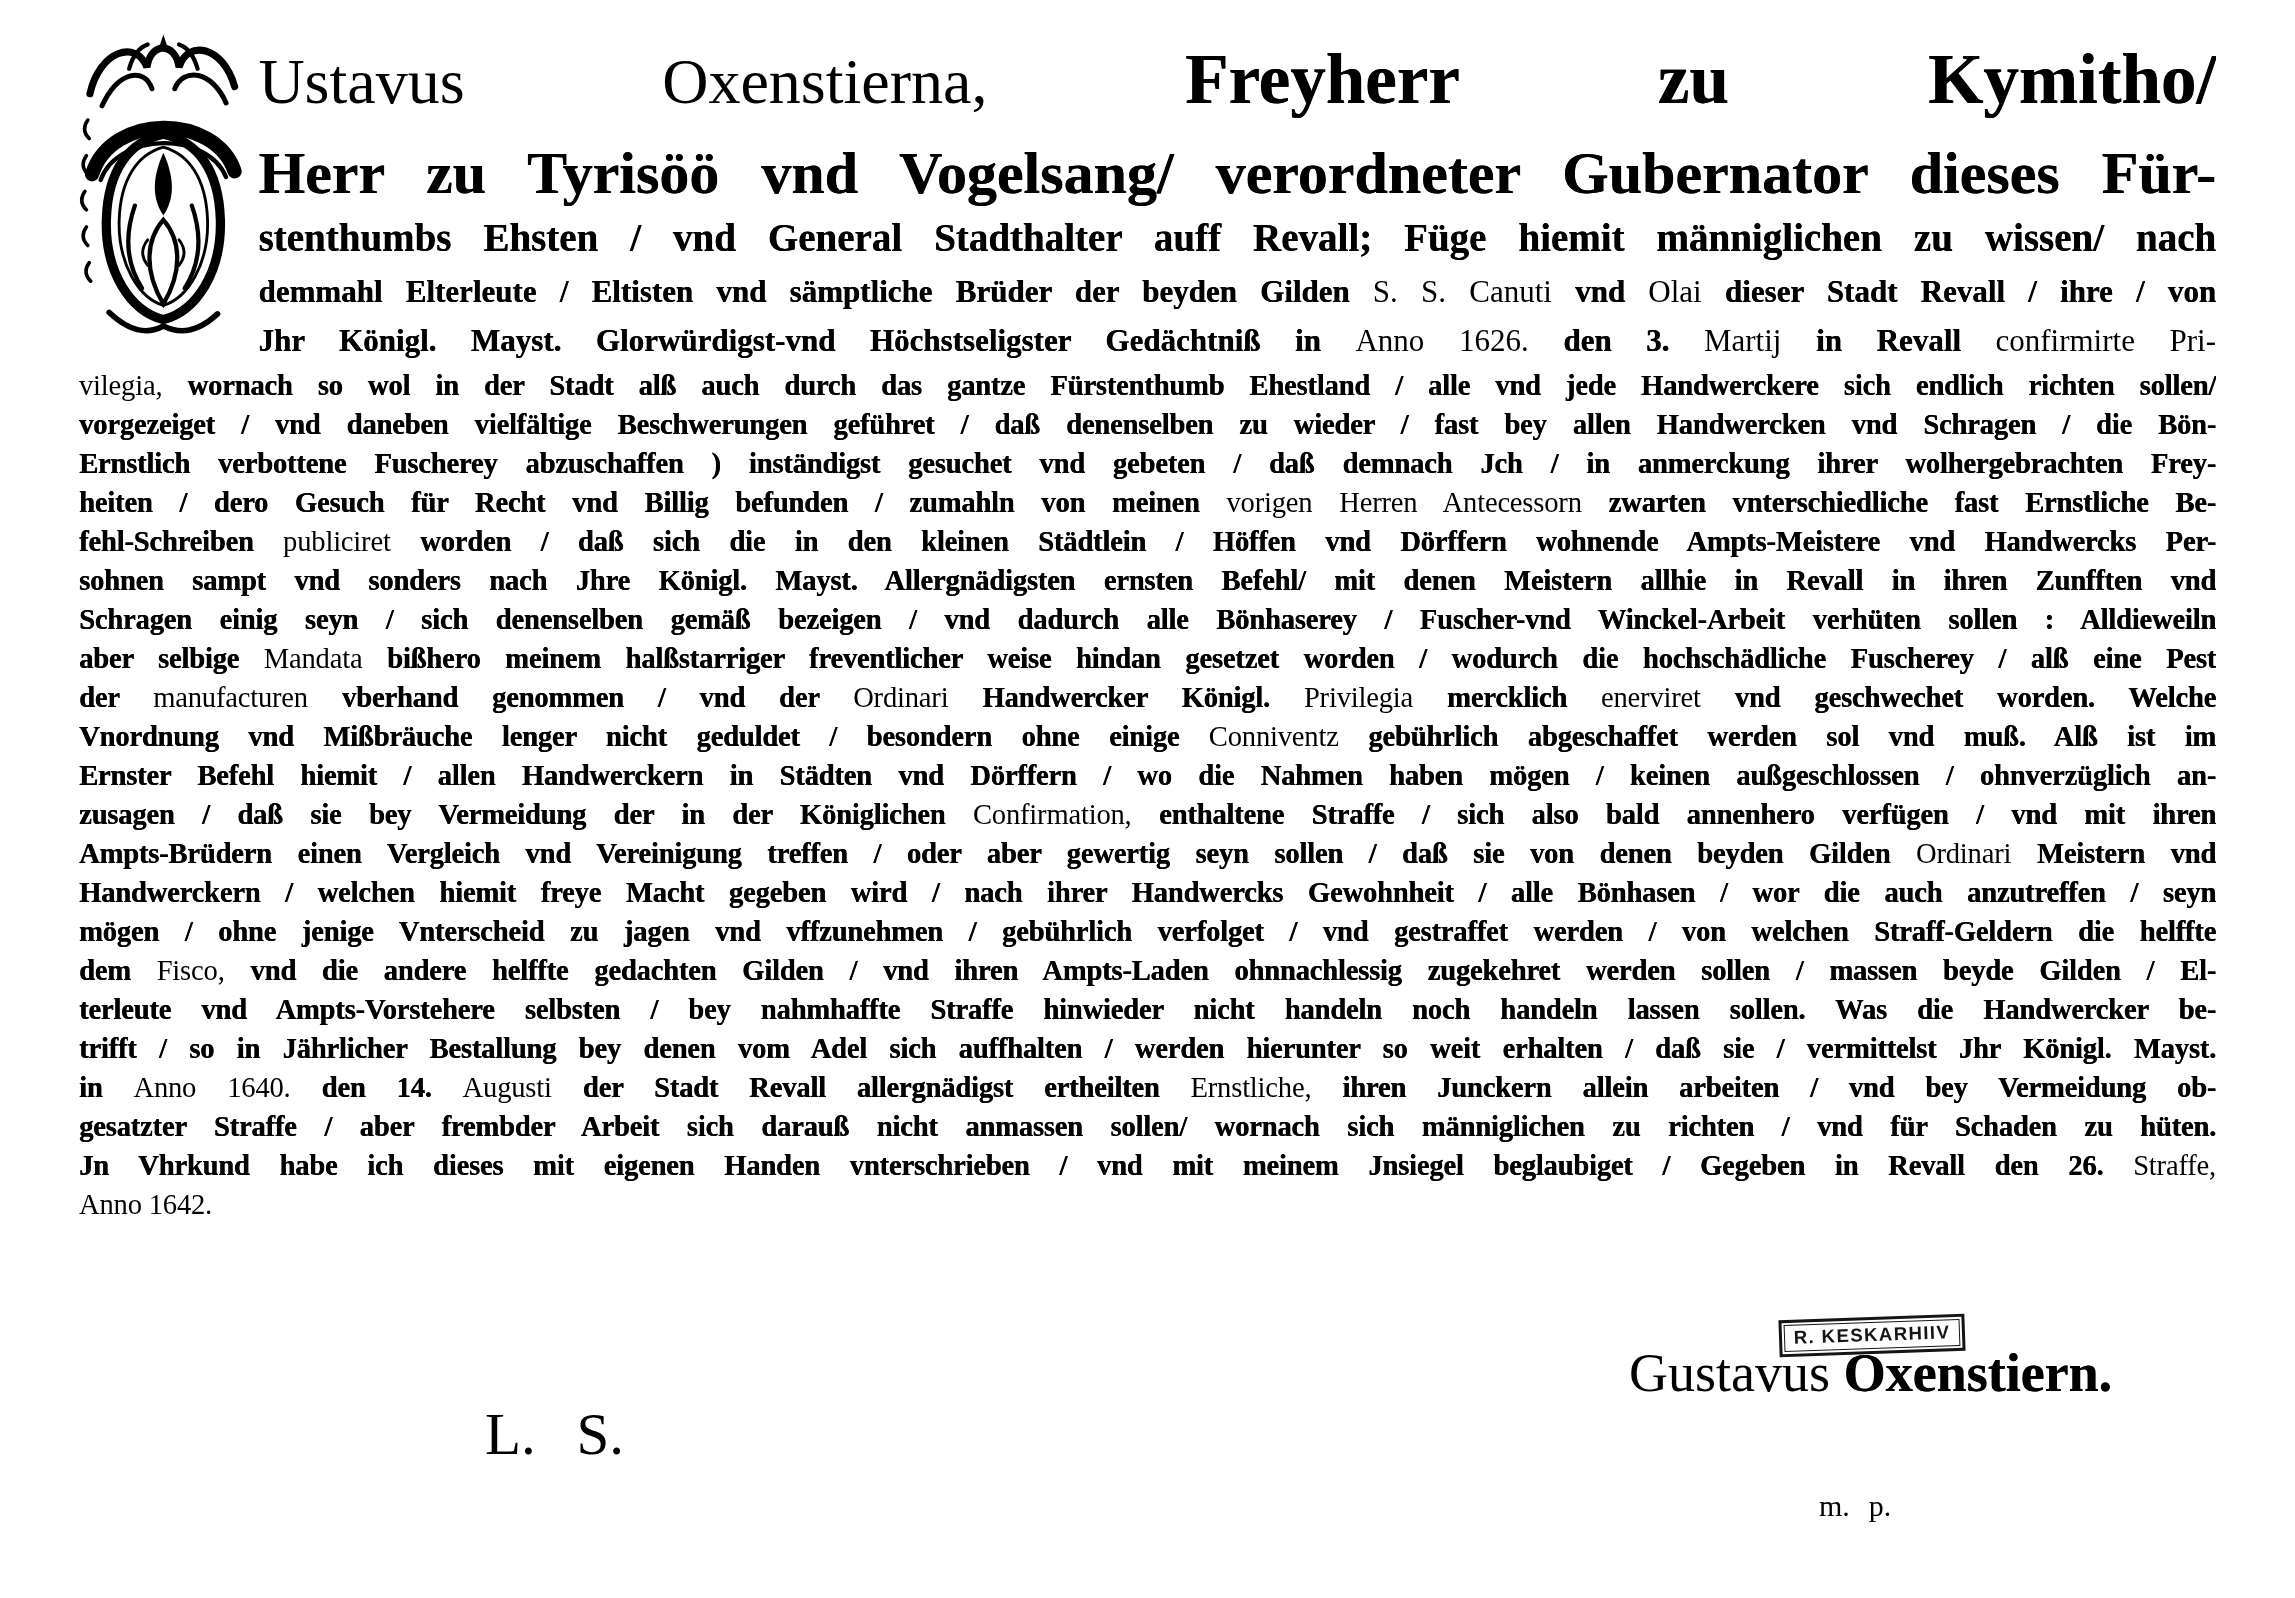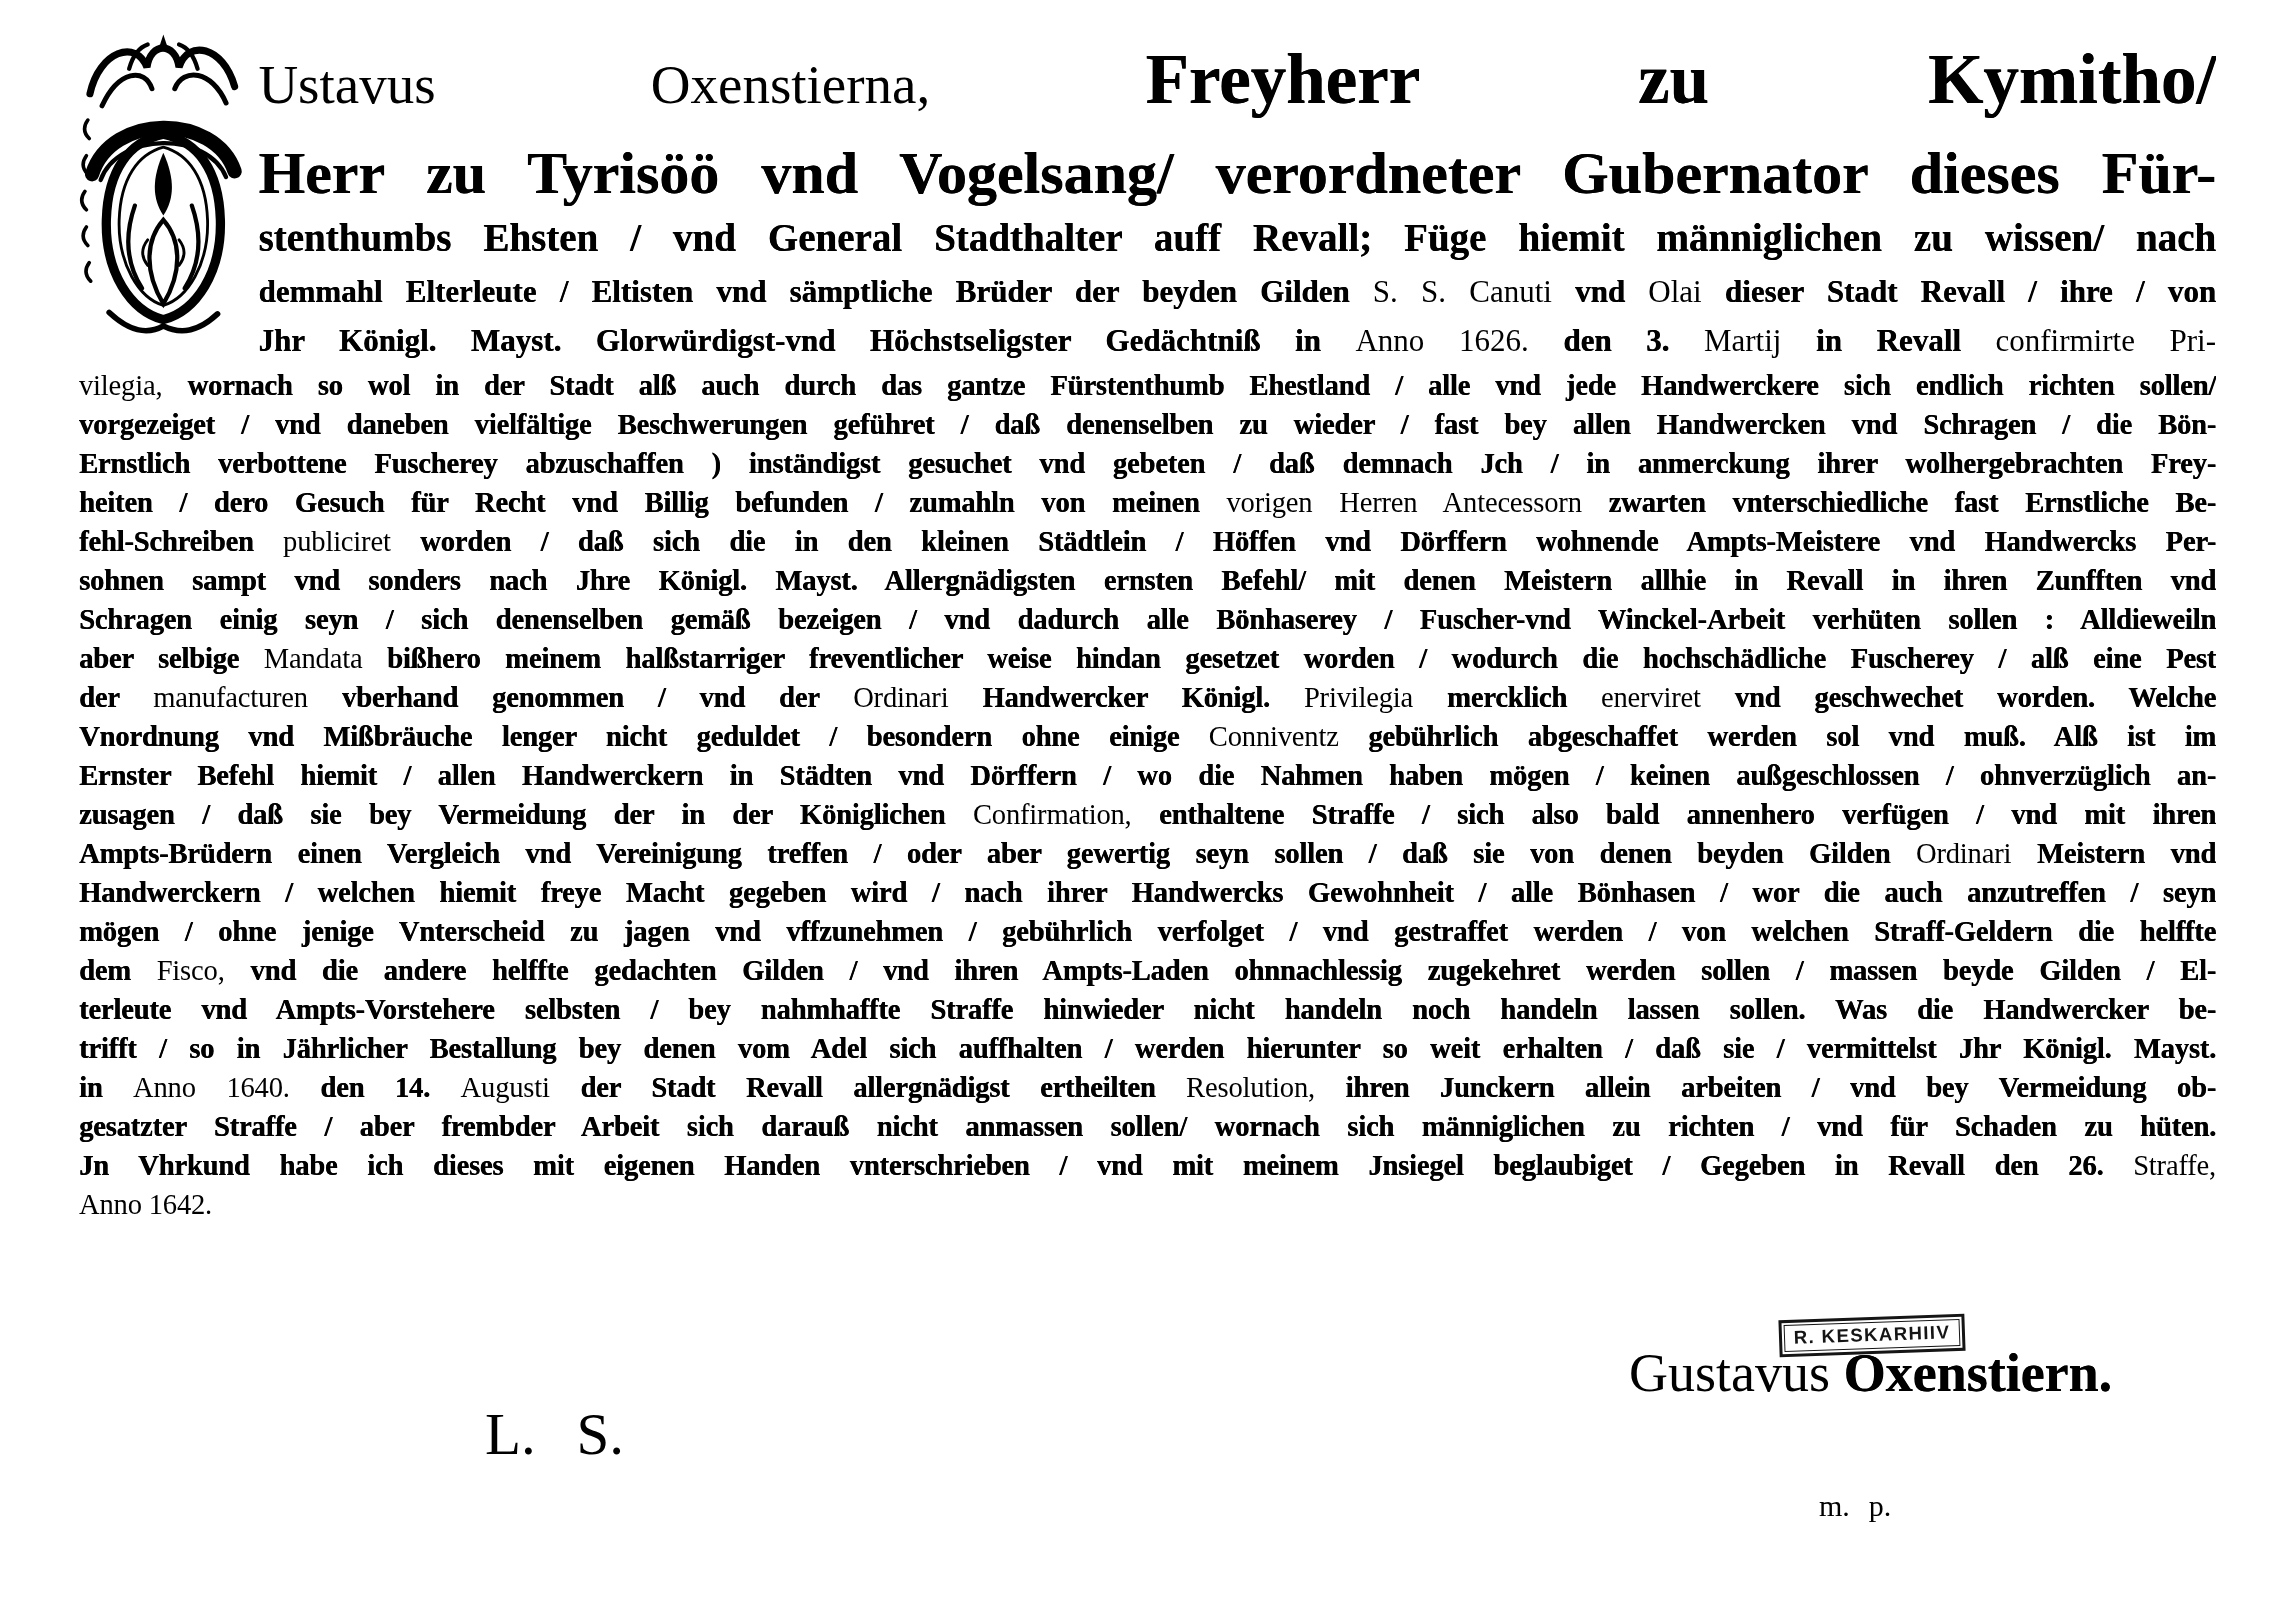--- a/index.html
+++ b/index.html
@@ -16,21 +16,21 @@
   .frk{font-family:"Liberation Serif","DejaVu Serif",serif;font-weight:700;text-shadow:0.4px 0 0 currentColor;}
   
   .ant{font-family:"Liberation Serif","DejaVu Serif",serif;font-weight:400;text-shadow:none;}
 
   .header{display:flex;gap:11.4px;align-items:flex-start;}
   .initial{flex:0 0 168px;height:310px;}
   .initial svg{display:block;}
   .h-lines{flex:1 1 auto;min-width:0;}
   .h-line{text-align:justify;text-align-last:justify;overflow:hidden;white-space:normal;}
   .h1{height:107px;font-size:71px;line-height:107px;}
-  .h1 .ant{font-size:55px;margin-top:11px;}
+  .h1 .ant{font-size:64px;margin-top:11px;}
   .h2{height:81px;font-size:60px;line-height:81px;}
   .h3{height:47px;font-size:39px;line-height:47px;}
   .h4,.h5{height:37px;font-size:31px;line-height:37px;margin-top:12px;}
 
   .body-block{margin-top:7.1px;}
   .body-line{
     font-size:28.6px;line-height:39px;height:39px;
     text-align:justify;text-align-last:justify;
     overflow:hidden;letter-spacing:-0.2px;
   }
@@ -104,21 +104,21 @@
       <div class="body-line"><span class="frk">der </span><span class="ant">manufacturen </span><span class="frk">vberhand genommen / vnd der </span><span class="ant">Ordinari </span><span class="frk">Handwercker Königl. </span><span class="ant">Privilegia </span><span class="frk">mercklich </span><span class="ant">enerviret </span><span class="frk">vnd geschwechet worden.  Welche</span></div>
       <div class="body-line"><span class="frk">Vnordnung vnd Mißbräuche lenger nicht geduldet / besondern ohne einige </span><span class="ant">Conniventz </span><span class="frk">gebührlich abgeschaffet werden sol vnd muß.  Alß ist im</span></div>
       <div class="body-line"><span class="frk">Ernster Befehl hiemit / allen Handwerckern in Städten vnd Dörffern / wo die Nahmen haben mögen / keinen außgeschlossen / ohnverzüglich an-</span></div>
       <div class="body-line"><span class="frk">zusagen / daß sie bey Vermeidung der in der Königlichen </span><span class="ant">Confirmation, </span><span class="frk">enthaltene Straffe / sich also bald annenhero verfügen / vnd mit ihren</span></div>
       <div class="body-line"><span class="frk">Ampts-Brüdern einen Vergleich vnd Vereinigung treffen / oder aber gewertig seyn sollen / daß sie von denen beyden Gilden </span><span class="ant">Ordinari </span><span class="frk">Meistern vnd</span></div>
       <div class="body-line"><span class="frk">Handwerckern / welchen hiemit freye Macht gegeben wird / nach ihrer Handwercks Gewohnheit / alle Bönhasen / wor die auch anzutreffen / seyn</span></div>
       <div class="body-line"><span class="frk">mögen / ohne jenige Vnterscheid zu jagen vnd vffzunehmen / gebührlich verfolget / vnd gestraffet werden / von welchen Straff-Geldern die helffte</span></div>
       <div class="body-line"><span class="frk">dem </span><span class="ant">Fisco, </span><span class="frk">vnd die andere helffte gedachten Gilden / vnd ihren Ampts-Laden ohnnachlessig zugekehret werden sollen / massen beyde Gilden / El-</span></div>
       <div class="body-line"><span class="frk">terleute vnd Ampts-Vorstehere selbsten / bey nahmhaffte Straffe hinwieder nicht handeln noch handeln lassen sollen.  Was die Handwercker be-</span></div>
       <div class="body-line"><span class="frk">trifft / so in Jährlicher Bestallung bey denen vom Adel sich auffhalten / werden hierunter so weit erhalten / daß sie / vermittelst Jhr Königl. Mayst.</span></div>
-      <div class="body-line"><span class="frk">in </span><span class="ant">Anno 1640. </span><span class="frk">den 14. </span><span class="ant">Augusti </span><span class="frk">der Stadt Revall allergnädigst ertheilten </span><span class="ant">Resolution, </span><span class="frk">ihren Junckern allein arbeiten / vnd bey Vermeidung ob-</span></div>
+      <div class="body-line"><span class="frk">in </span><span class="ant">Anno 1640. </span><span class="frk">den 14. </span><span class="ant">Augusti </span><span class="frk">der Stadt Revall allergnädigst ertheilten </span><span class="ant">Ernstliche, </span><span class="frk">ihren Junckern allein arbeiten / vnd bey Vermeidung ob-</span></div>
       <div class="body-line"><span class="frk">gesatzter Straffe / aber frembder Arbeit sich darauß nicht anmassen sollen/ wornach sich männiglichen zu richten / vnd für Schaden zu hüten.</span></div>
       <div class="body-line"><span class="frk">Jn Vhrkund habe ich dieses mit eigenen Handen vnterschrieben / vnd mit meinem Jnsiegel beglaubiget / Gegeben in Revall den 26. </span><span class="ant">Straffe,</span></div>
       <div class="body-line"><span class="ant">Anno 1642.</span></div>
     </div>
 
   <div class="stamp">
     <span class="stamp-inner">R. KESKARHIIV</span>
   </div>
 
   <div class="ls">L. S.</div>

